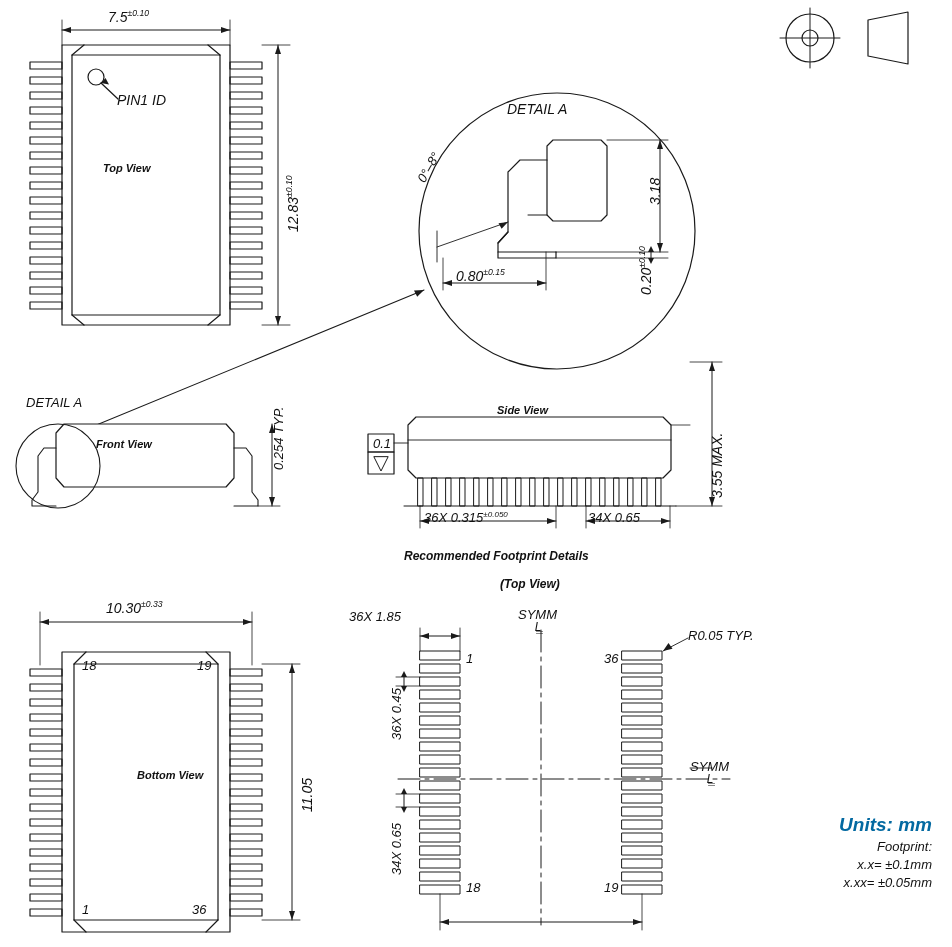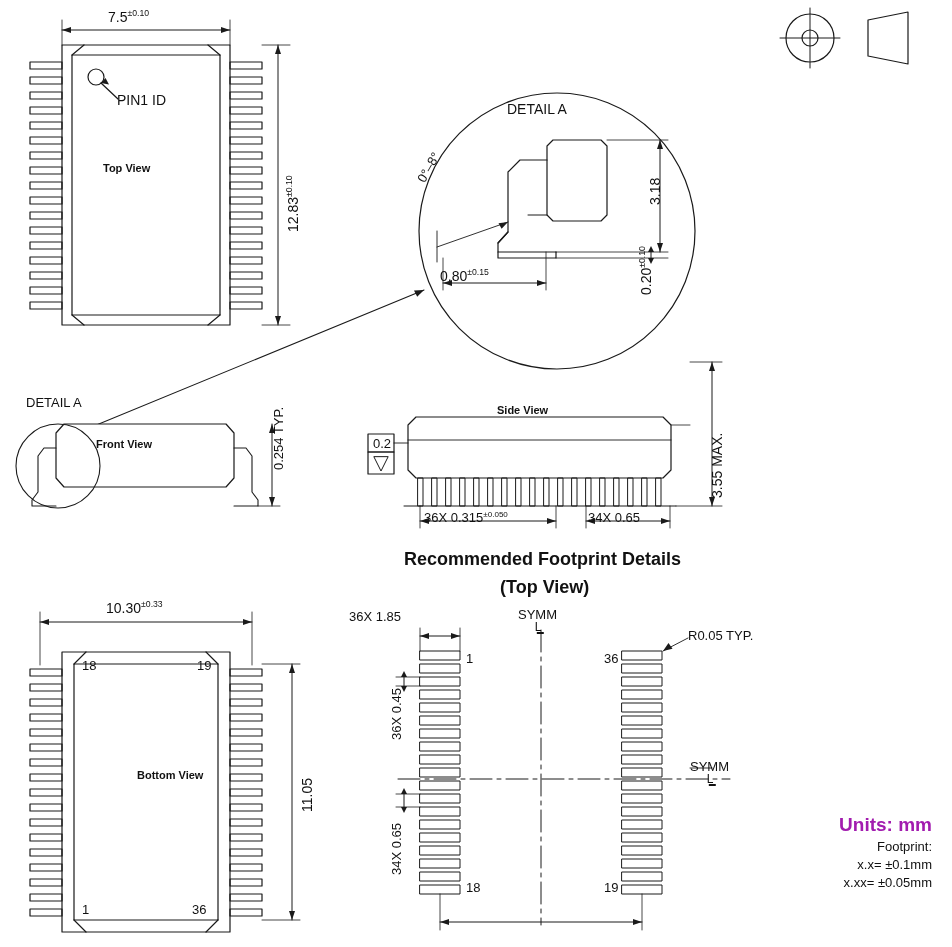--- a/index.html
+++ b/index.html
@@ -10,20 +10,21 @@
   body {
     font-family: "Liberation Sans", sans-serif;
     color: #111111;
   }
   #sheet {
     position: relative;
     width: 952px;
     height: 947px;
     overflow: hidden;
     background: #ffffff;
+    font-style: italic;
   }
   .lbl {
     position: absolute;
     white-space: nowrap;
     font-family: "Liberation Sans", sans-serif;
     color: #111111;
     line-height: 1;
   }
   .lbl.rot90 {
     transform-origin: 0 0;
@@ -34,31 +35,31 @@
   .t13 { font-size: 14px; }
   .t15 { font-size: 11px; }
   .bold { font-weight: bold; }
   .sup {
     font-size: 0.62em;
     vertical-align: super;
     line-height: 0;
   }
   .sub-title {
     font-weight: bold;
-    font-size: 18px;
+    font-size: 12px;
   }
   svg { position: absolute; left: 0; top: 0; }
   .units-block {
     position: absolute;
     text-align: right;
   }
   .units-block .u-main {
     font-size: 19px;
     font-weight: bold;
-    color: #a21caf;
+    color: #0369a1;
   }
   .units-block .u-sub {
     font-size: 13px;
     color: #111;
     margin-top: 3px;
   }
 </style>
 </head>
 <body>
 
@@ -365,33 +366,33 @@
   <div class="lbl t13" style="left:507px; top:102px;">DETAIL A</div>
 
   <div class="lbl t12" style="left:415px; top:178px; transform-origin:0 0; transform:rotate(-60deg);">0°–8°</div>
 
   <div class="lbl t13 rot90" style="left:648px; top:205px;">3.18</div>
 
   <div class="lbl t13 rot90" style="left:639px; top:295px;">
     <span>0.20</span><span class="sup">±0.10</span>
   </div>
 
-  <div class="lbl t13" style="left:440px; top:269px;">
+  <div class="lbl t13" style="left:456px; top:269px;">
     <span>0.80</span><span class="sup">±0.15</span>
   </div>
 
   <div class="lbl t12" style="left:26px; top:396px;">DETAIL A</div>
 
   <div class="lbl t15 bold" style="left:96px; top:439px;">Front View</div>
 
   <div class="lbl t12 rot90" style="left:272px; top:470px;">0.254 TYP.</div>
 
   <div class="lbl t15 bold" style="left:497px; top:405px;">Side View</div>
 
-  <div class="lbl t12" style="left:373px; top:437px;">0.2</div>
+  <div class="lbl t12" style="left:373px; top:437px;">0.1</div>
 
   <div class="lbl t13 rot90" style="left:710px; top:498px;">3.55 MAX.</div>
 
   <div class="lbl t12" style="left:424px; top:511px;">
     <span>36X 0.315</span><span class="sup">±0.050</span>
   </div>
 
   <div class="lbl t12" style="left:588px; top:511px;">34X 0.65</div>
 
   <div class="lbl sub-title" style="left:404px; top:550px;">Recommended Footprint Details</div>

